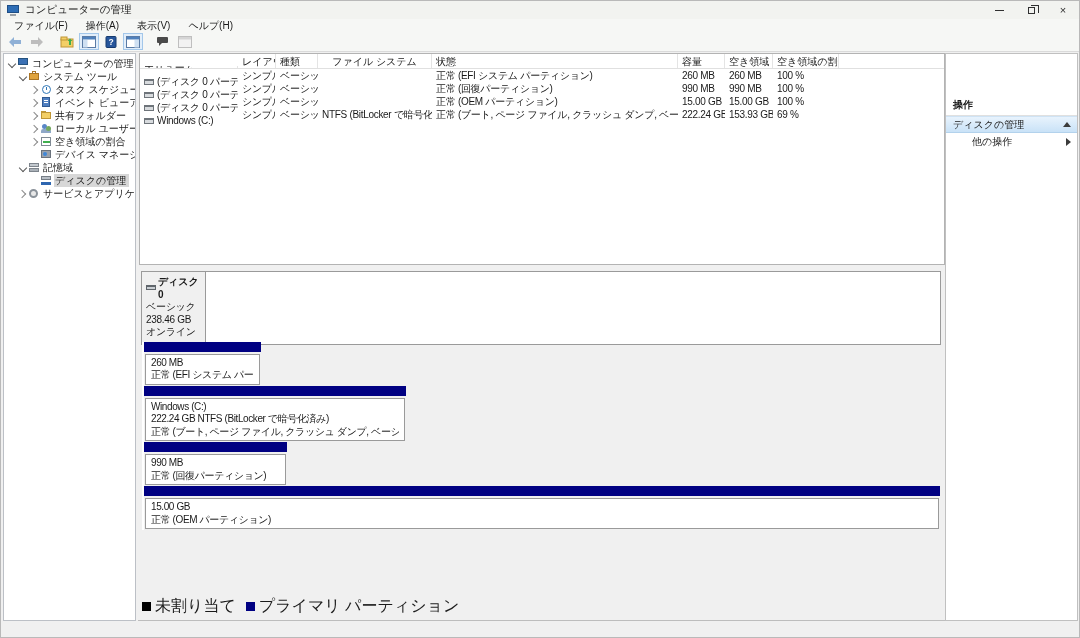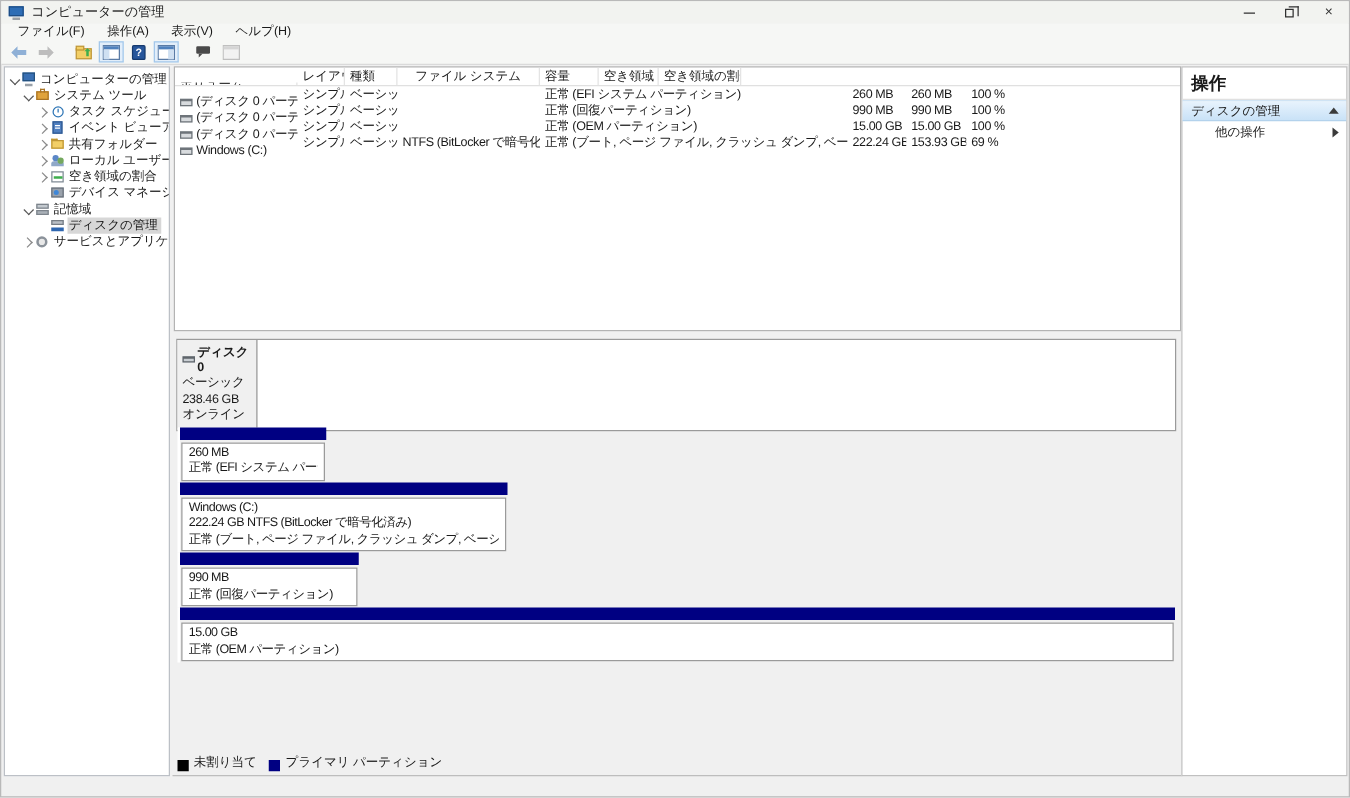--- a/index.html
+++ b/index.html
@@ -81,27 +81,27 @@
   .ic-disk { width:11px; height:5px; margin-right:2px; background:#c9ced3; border:1px solid #5f656b; border-top:2px solid #5f656b; }
   .disk-label div.meta { font-size:10px; line-height:12.5px; letter-spacing:-0.3px; white-space:nowrap; }
   .part { display:flex; flex-direction:column; border-left:2px solid #fff; }
   .part:first-of-type { border-left:none; }
   .part .pbar { height:10px; }
   .part .pbox { flex:1; margin:2px 1px 1px 1px; border:1px solid #9a9a9a; background:#fff; padding:2px 5px; overflow:hidden; }
   .part .pline { font-size:10px; line-height:12.5px; white-space:nowrap; letter-spacing:-0.4px; overflow:hidden; }
   .p1 { width:119px; } .p2 { width:264px; } .p3 { width:145px; } .p4 { flex:1; }
   
   .legend { position:absolute; left:4px; bottom:3px; display:flex; align-items:center; gap:10px; }
-  .leg-item { display:flex; align-items:flex-end; font-size:10px; }
+  .leg-item { display:flex; align-items:center; font-size:16px; }
   .leg-sq { width:9px; height:9px; margin-right:4px; }
   
   .annotation { position:absolute; top:128px; left:0; right:0; text-align:center; font-size:37px; letter-spacing:1px; font-weight:500; }
   
   .actions-pane { position:absolute; top:52px; right:1px; width:133px; bottom:16px; background:#fff; border:1px solid #c0c0c0; }
-  .ap-title { font-size:14px; font-weight:bold; padding:4px 7px 3px 7px; border-bottom:1px solid #e0e0e0; }
+  .ap-title { font-size:10px; font-weight:bold; padding:4px 7px 3px 7px; border-bottom:1px solid #e0e0e0;margin-top:40px; }
   .ap-section { height:17px; display:flex; align-items:center; padding:0 6px 0 7px; font-size:10px; background:linear-gradient(#e8f3fd,#c9e2f7); border-top:1px solid #cfe3f4; border-bottom:1px solid #b3d2ec; }
   .ap-section .tri-up { margin-left:auto; width:0; height:0; border-left:4px solid transparent; border-right:4px solid transparent; border-bottom:5px solid #3b3b3b; }
   .ap-more { height:17px; display:flex; align-items:center; padding:0 6px 0 26px; font-size:10px; }
   .ap-more .tri-right { margin-left:auto; width:0; height:0; border-top:4px solid transparent; border-bottom:4px solid transparent; border-left:5px solid #3b3b3b; }
 </style>
 </head>
 <body>
 
 <div class="titlebar">
   <span class="app-icon">
@@ -273,20 +273,21 @@
     <span class="tlabel">サービスとアプリケーション</span>
   </div>
 </div>
 
 <div class="vol-list">
   <div class="vl-header">
     <div class="vl-h c0">ボリューム</div>
     <div class="vl-h c1">レイアウト</div>
     <div class="vl-h c2">種類</div>
     <div class="vl-h c3">ファイル システム</div>
+    <div class="vl-h c4">状態</div>
     <div class="vl-h c5">容量</div>
     <div class="vl-h c6">空き領域</div>
     <div class="vl-h c7">空き領域の割合</div>
     <div class="vl-h c8"></div>
   </div>
   <div class="vl-row">
     <div class="vl-c c0">
         <span class="ic-volume"></span>
         <span>(ディスク 0 パーティション 1)</span>
       </div>

